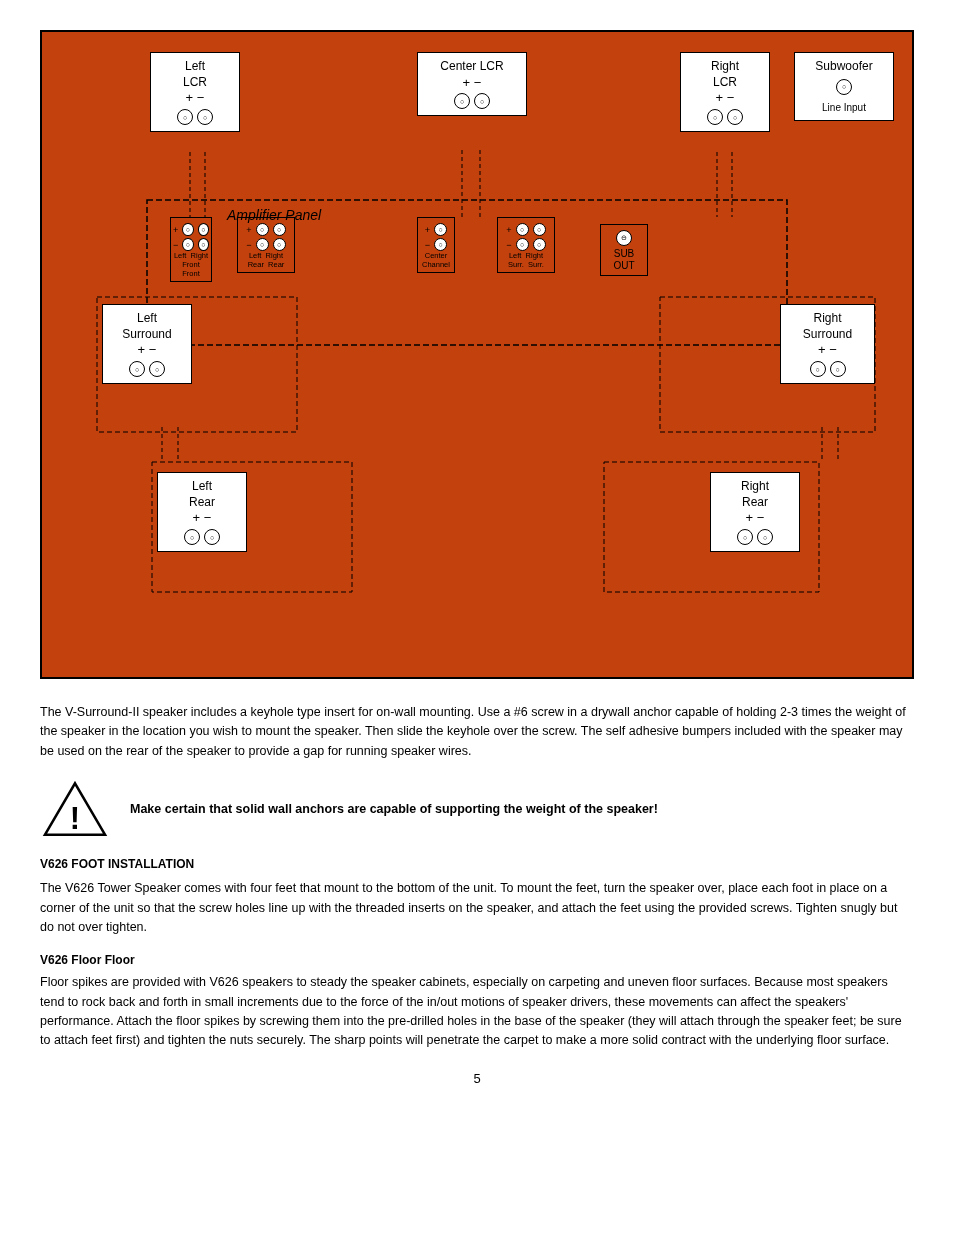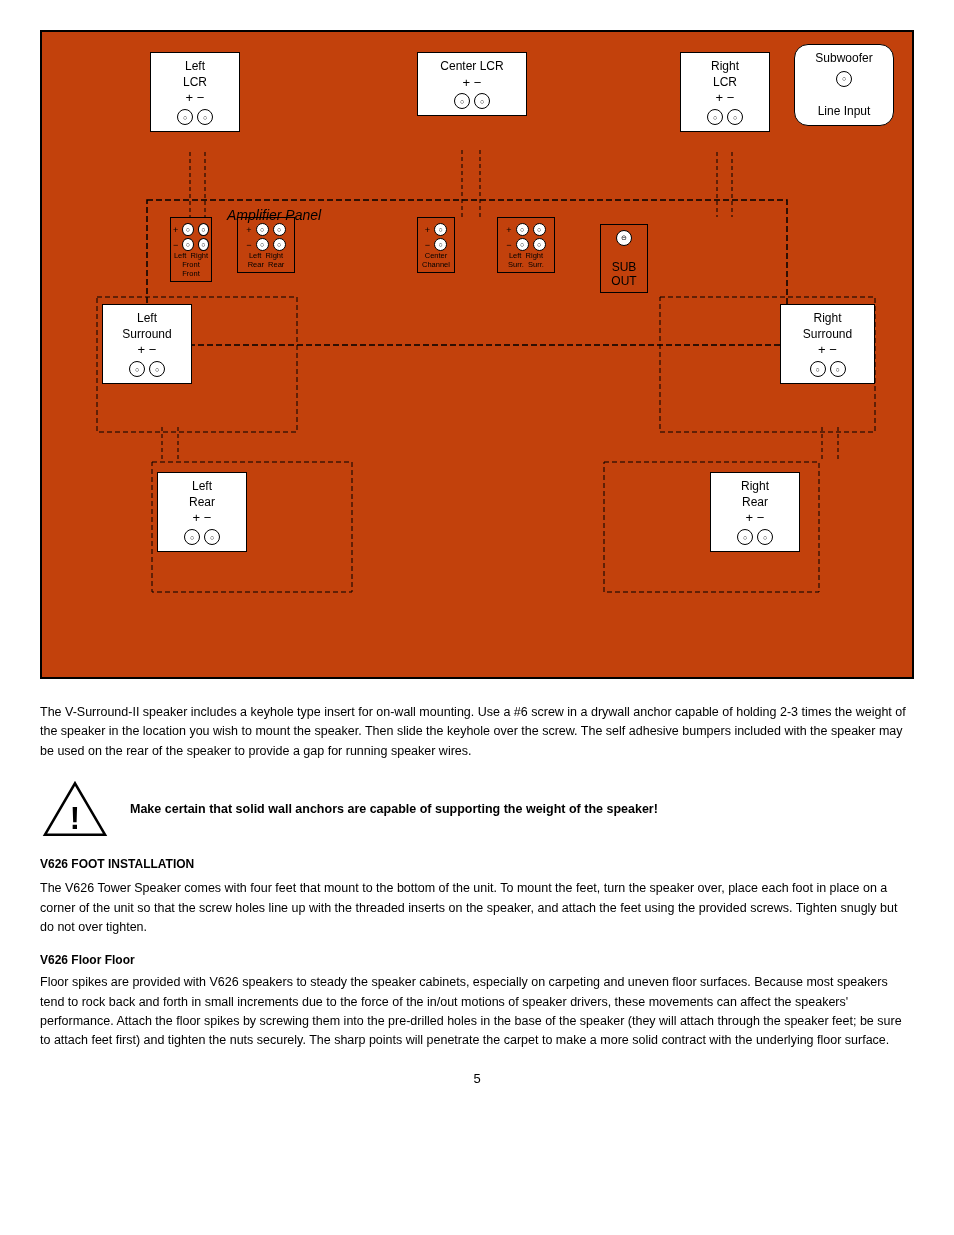--- a/index.html
+++ b/index.html
@@ -178,26 +178,26 @@
 
     <div class="speaker-box" style="left:638px; top:20px; width:90px; text-align:center;">
       <div class="box-title">Right<br>LCR</div>
       <div class="terminals">+ −</div>
       <div class="term-row">
         <div class="term-circle">○</div>
         <div class="term-circle">○</div>
       </div>
     </div>
 
-    <div class="speaker-box" style="left:752px; top:12px; width:100px; text-align:center;border-radius:14px;">
+    <div class="speaker-box" style="left:752px; top:20px; width:100px; text-align:center;">
       <div class="box-title">Subwoofer</div>
       <div class="term-row" style="justify-content:center; margin-top:4px;">
         <div class="term-circle">○</div>
       </div>
-      <div style="font-size:12px; text-align:center; margin-top:17px;">Line Input</div>
+      <div style="font-size:10px; text-align:center; margin-top:6px;">Line Input</div>
     </div>
 
     <div class="amp-label" style="left:185px; top:175px; font-size:14px; font-style:italic;">Amplifier Panel</div>
 
     <div class="channel-group" style="left:128px; top:185px; width:42px; padding:3px 2px;">
       <div class="term-row">
         <div style="font-size:9px;">+</div>
         <div class="term-circle" style="width:13px;height:13px;">○</div>
         <div class="term-circle" style="width:13px;height:13px;">○</div>
       </div>
@@ -246,21 +246,21 @@
         <div class="term-circle" style="width:13px;height:13px;">○</div>
         <div class="term-circle" style="width:13px;height:13px;">○</div>
       </div>
       <div class="ch-title">Left&nbsp; Right<br>Surr.&nbsp; Surr.</div>
     </div>
 
     <div class="channel-group" style="left:558px; top:192px; width:48px; padding:3px 2px; text-align:center;">
       <div class="term-row" style="justify-content:center;">
         <div class="term-circle" style="width:16px;height:16px;">⊖</div>
       </div>
-      <div class="ch-title" style="font-size:12px; margin-top:14px;">SUB OUT</div>
+      <div class="ch-title" style="font-size:10px; margin-top:2px;">SUB OUT</div>
     </div>
 
     <div class="speaker-box" style="left:60px; top:272px; width:90px;">
       <div class="box-title">Left<br>Surround</div>
       <div class="terminals">+ −</div>
       <div class="term-row">
         <div class="term-circle">○</div>
         <div class="term-circle">○</div>
       </div>
     </div>

